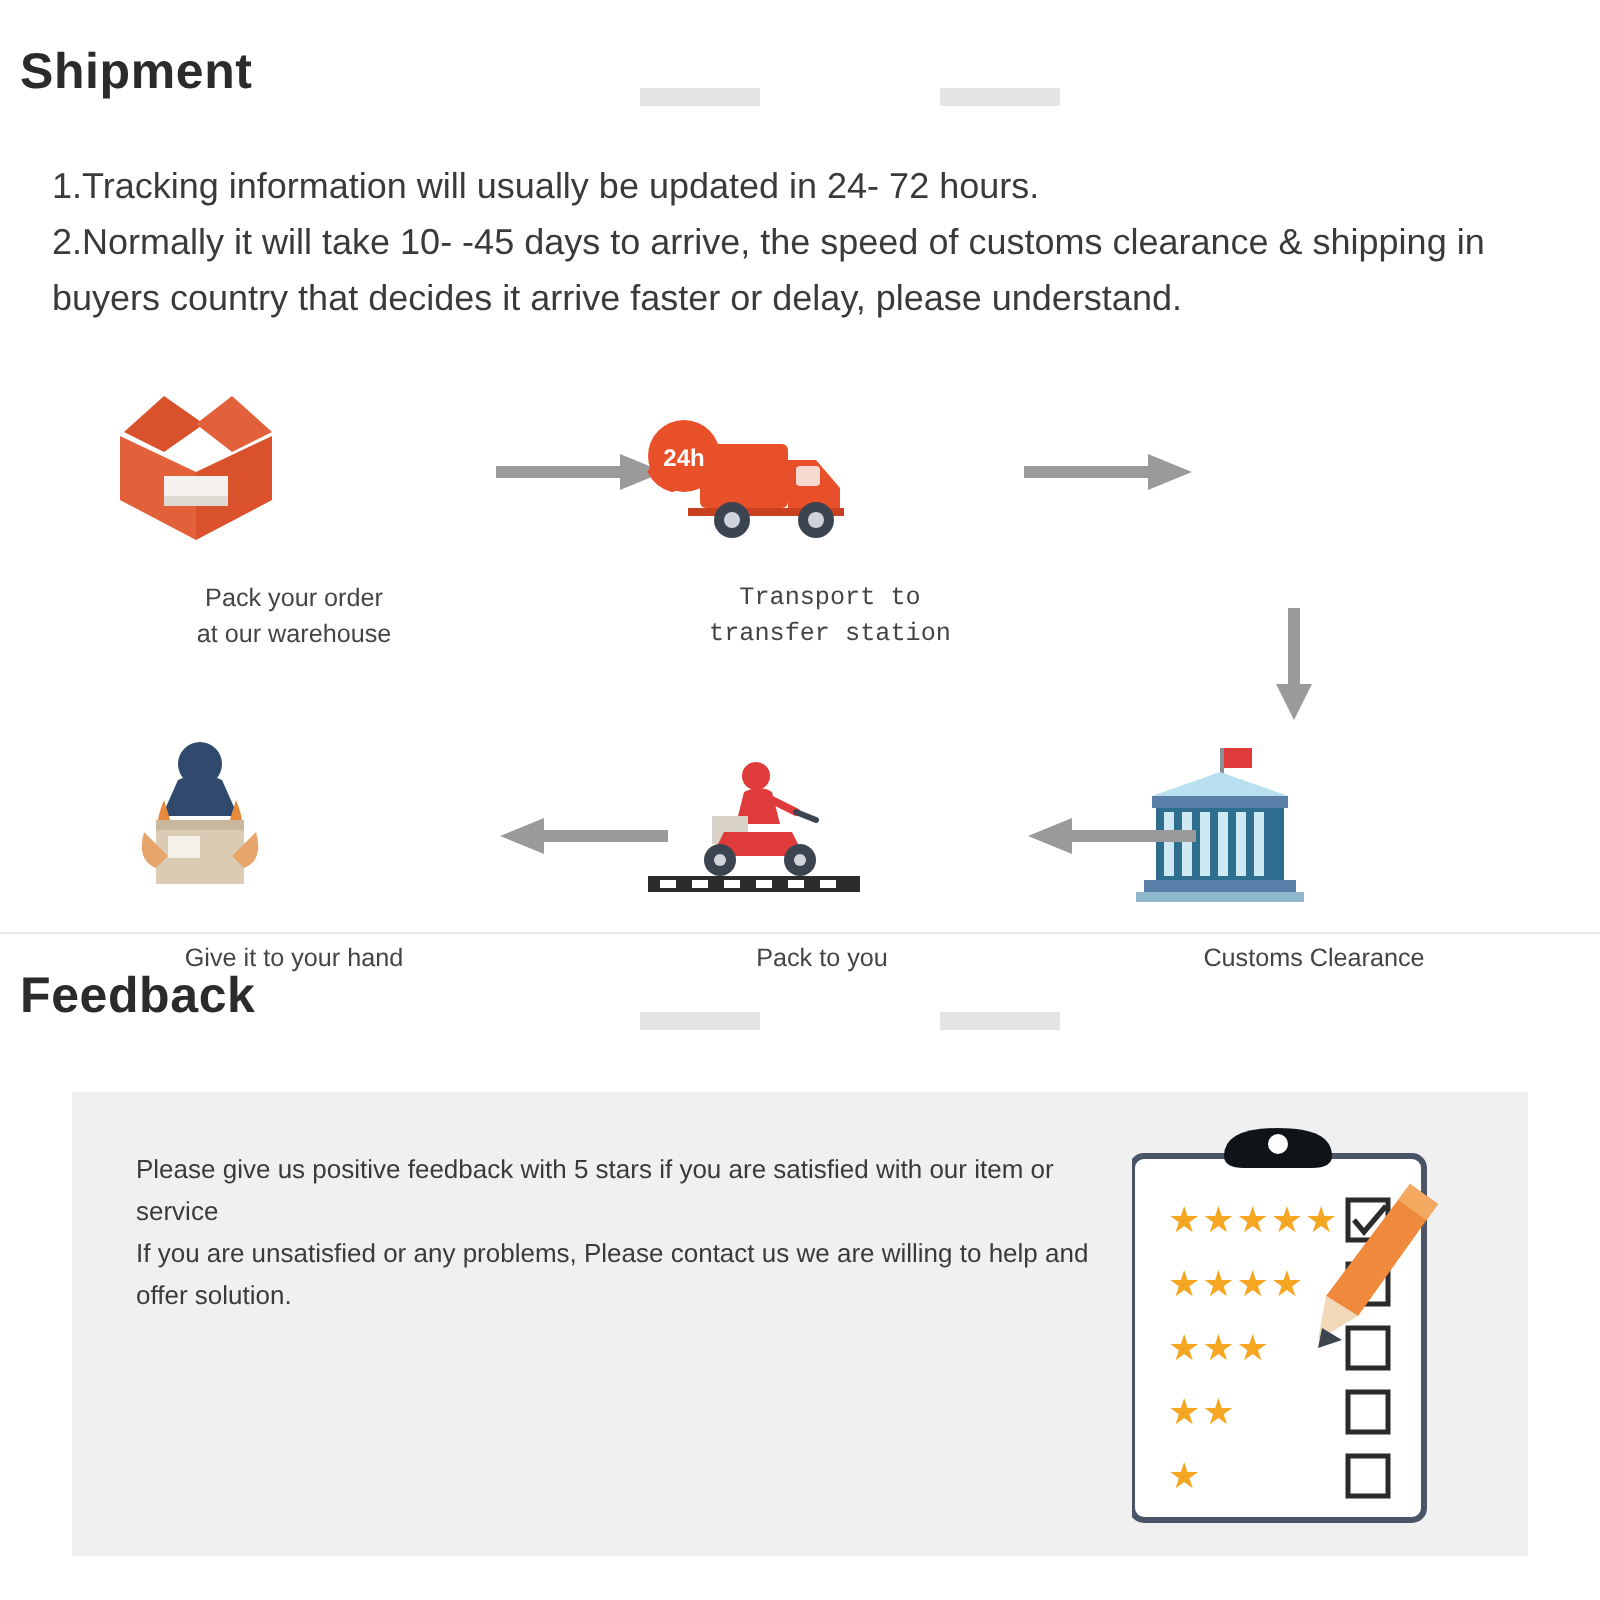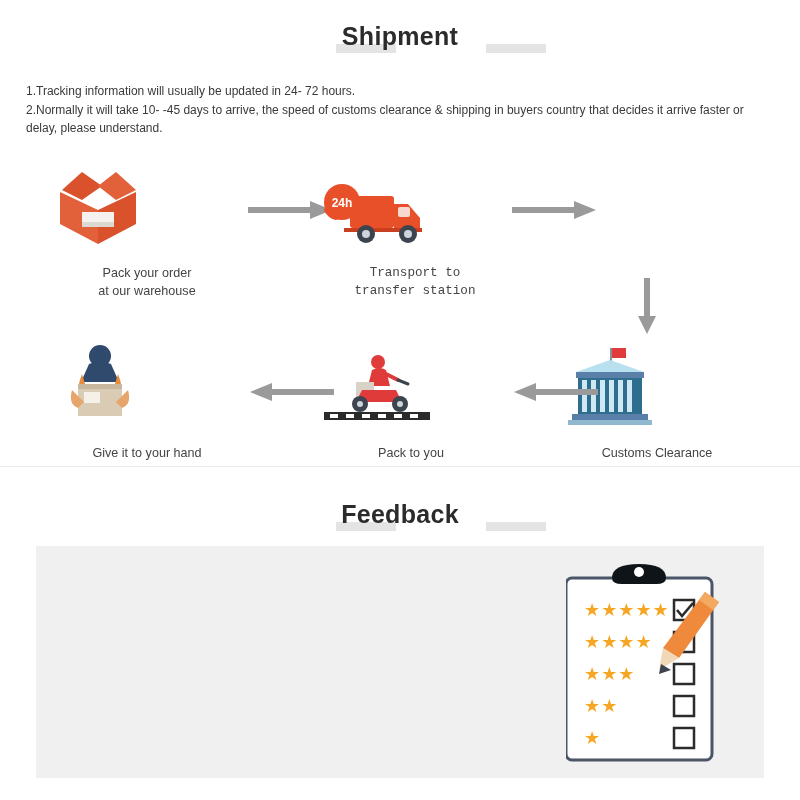--- a/index.html
+++ b/index.html
@@ -8,23 +8,23 @@
     width: 800px; height: 800px;
     background: #ffffff;
     font-family: "Liberation Sans", sans-serif;
     color: #333;
   }
   .page { position: relative; width: 800px; height: 800px; overflow: hidden; }
 
   
   .section-head {
     position: relative;
-    text-align: center;
+    text-align: left;
     height: 44px;
-    margin: 16px;
+    margin: 0;
   }
   .section-head .rule {
     position: absolute;
     top: 22px;
     height: 9px;
     background: #e4e4e4;
   }
   .section-head .rule.left  { left: 320px; width: 60px; }
   .section-head .rule.right { left: 470px; width: 60px; }
   .section-head .title {
@@ -35,21 +35,21 @@
     font-weight: bold;
     color: #2b2b2b;
     letter-spacing: .3px;
     background: transparent;
     padding: 0 10px;
   }
 
   
   .intro {
     margin: 14px 26px 0 26px;
-    font-size: 12px;
+    font-size: 18px;
     line-height: 1.55;
     color: #3a3a3a;
   }
   .intro p { margin: 0; }
 
   
   .flow {
     position: relative;
     margin: 18px 0 0 0;
     height: 300px;
@@ -275,20 +275,24 @@
 
   <div class="divider"></div>
 
   <div class="section-head" style="position:absolute; left:0; right:0; top:484px;">
     <div class="rule left"></div>
     <div class="rule right"></div>
     <span class="title">Feedback</span>
   </div>
 
   <div class="feedback-box">
+    <div class="feedback-text">
+      <p>Please give us positive feedback with 5 stars if you are satisfied with our item or service</p>
+      <p>If you are unsatisfied or any problems, Please contact us  we are willing to help and offer solution.</p>
+    </div>
 
     <div class="clipboard">
       <svg width="176" height="200" viewBox="0 0 176 200">
 
         <rect x="0" y="14" width="146" height="182" rx="6" fill="#ffffff" stroke="#4a5568" stroke-width="3"></rect>
 
         <path d="M46 14 q0 -14 27 -14 q27 0 27 14 q0 6 -10 6 h-34 q-10 0 -10 -6 Z" fill="#0f1419"></path>
         <circle cx="73" cy="8" r="5" fill="#ffffff"></circle>
 
         <g font-family="Liberation Sans, sans-serif" font-size="18" fill="#f5a623" letter-spacing="1">

